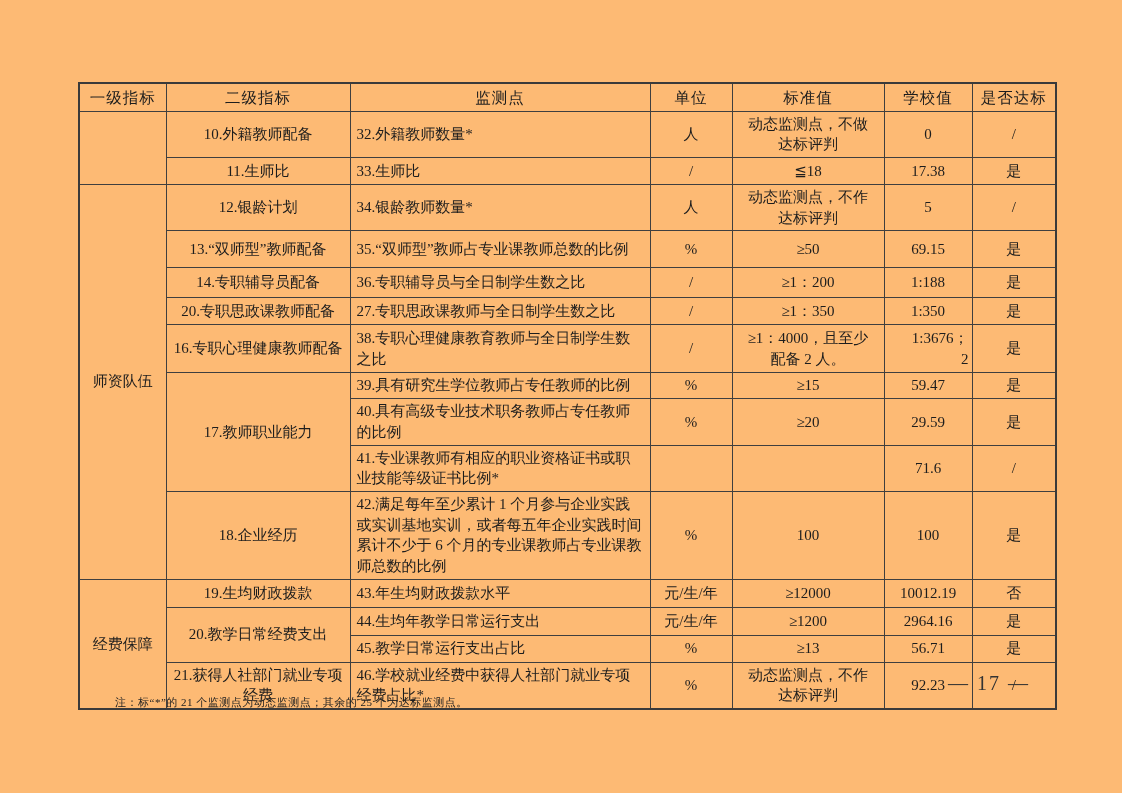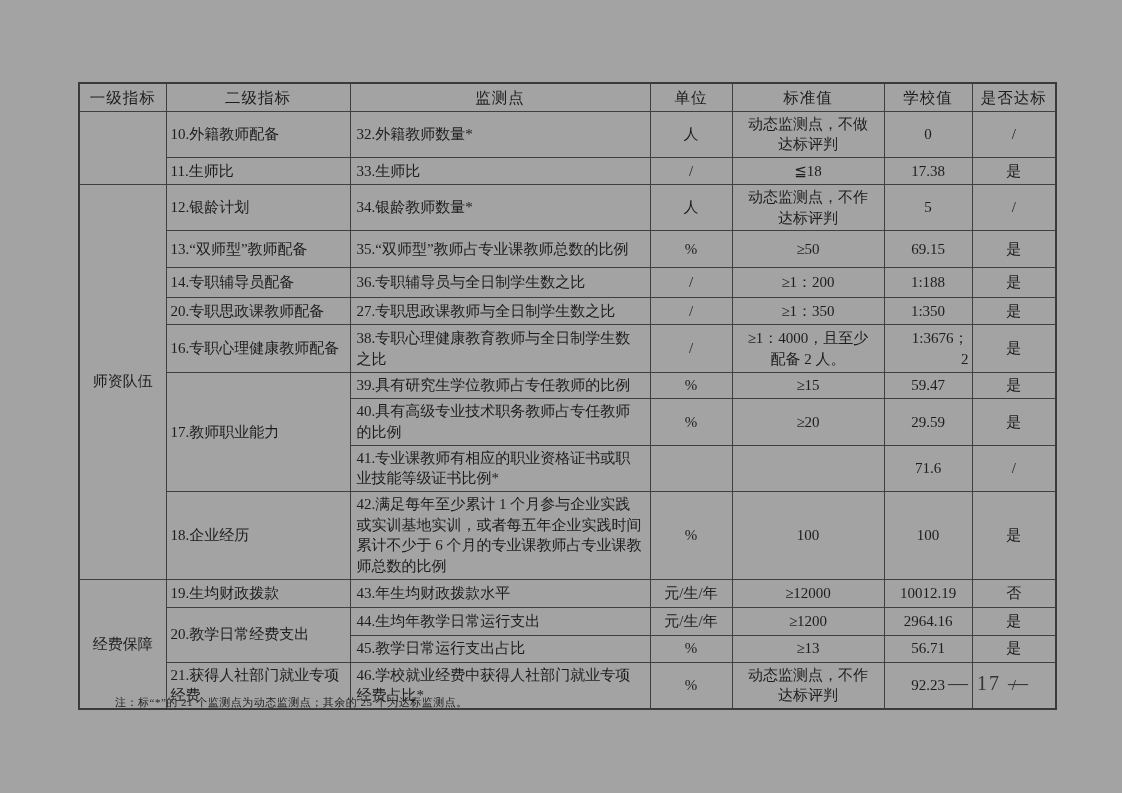--- a/index.html
+++ b/index.html
@@ -1,21 +1,21 @@
 <!DOCTYPE html>
 <html><head>
 <meta charset="utf-8">
 <style>
   * { margin: 0; padding: 0; box-sizing: border-box; }
   html, body { background: #e8e8e8; }
   .page {
     position: relative;
     width: 1122px;
     height: 793px;
-    background: #a3a3a3;
+    background: #fdba74;
     font-family: "Liberation Serif", "DejaVu Serif", serif;
     color: #1d1d1d;
     overflow: hidden;
   }
   .doc-table {
     position: absolute;
     left: 78px;
     top: 82px;
     width: 977px;
     border-collapse: collapse;
@@ -30,21 +30,21 @@
     font-weight: normal;
     text-align: center;
     padding: 2px 3px;
     overflow: hidden;
   }
   .doc-table th {
     font-size: 15.5px;
     height: 28px;
     letter-spacing: 1px;
   }
-  td.c-lvl2 { text-align: left; padding: 2px 4px; margin-left: 44px; }
+  td.c-lvl2 { text-align: center; padding: 2px 4px; margin-left: 44px; }
   td.c-point { text-align: left; padding: 2px 6px; }
   td.c-standard { padding: 2px 14px; }
   td.pre { white-space: pre-line; text-align: right; }
   .footnote {
     position: absolute;
     left: 115px;
     top: 695px;
     font-size: 11px;
     color: #222;
     letter-spacing: 0.5px;

